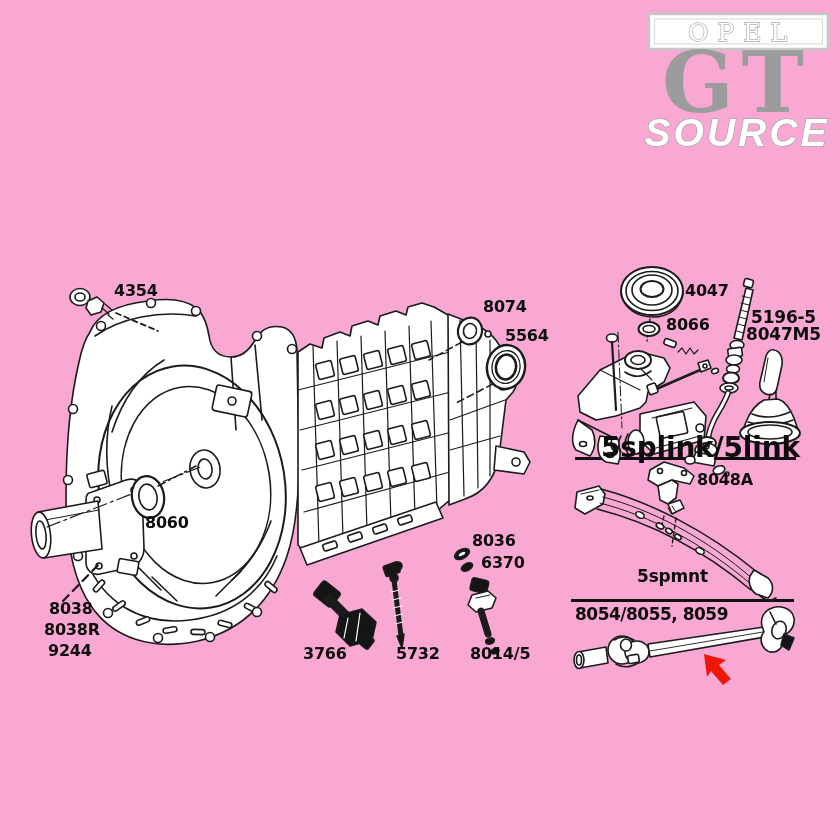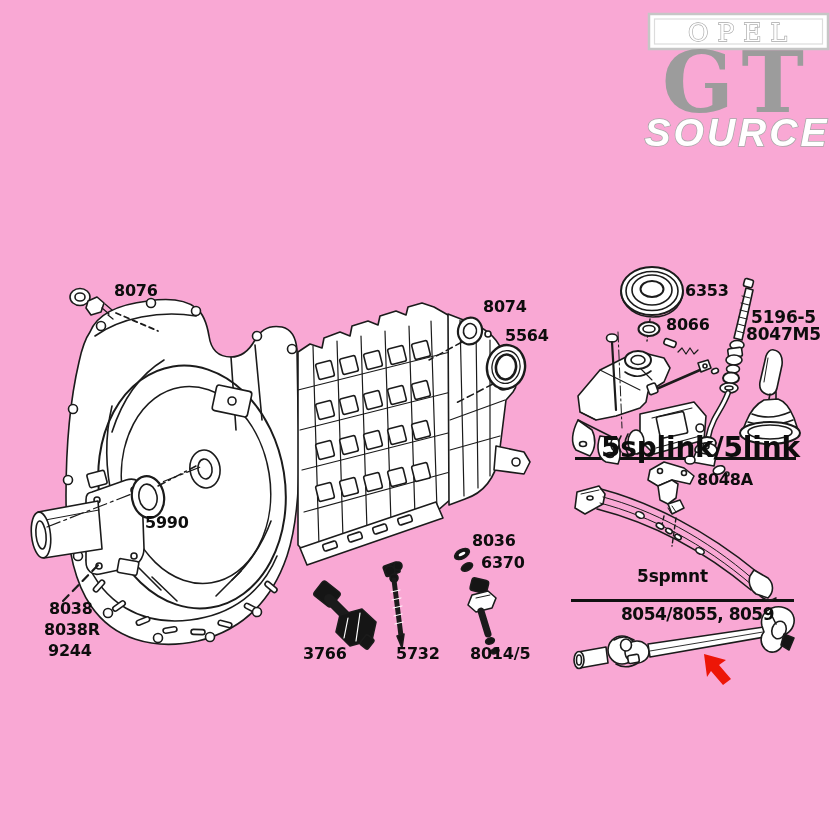--- a/index.html
+++ b/index.html
@@ -3,21 +3,21 @@
 <meta charset="utf-8">
 <style>
   html,body{margin:0;padding:0;background:#fff;}
   #stage{position:relative;width:840px;height:840px;overflow:hidden;
          font-family:"DejaVu Sans",sans-serif;background:#f9a8d4;}
   #art{position:absolute;left:0;top:0;}
   .lbl{position:absolute;font-weight:bold;color:#0d0d0d;font-size:16px;
        line-height:1.1;white-space:nowrap;letter-spacing:-0.2px;}
   .lbl.big{font-size:28px;}
   .lbl.mid{font-size:17px;}
-  .lbl.tight{letter-spacing:-0.5px;margin-left:46px;}
+  .lbl.tight{letter-spacing:-0.5px;}
 </style>
 </head>
 <body>
 
 <div id="stage">
 
 <svg id="art" width="840" height="840" viewBox="0 0 840 840">
 
   <g>
     <rect x="649" y="14" width="179" height="35" fill="#fff" stroke="#c6c6c6" stroke-width="2.5"></rect>
@@ -314,33 +314,33 @@
                L782,646 C778,653 770,654 765,649 C760,644 760,636 764,632 Z"></path>
       <ellipse cx="779" cy="630" rx="7" ry="9" transform="rotate(20 779 630)"></ellipse>
       <path d="M770,612 L776,624" fill="none"></path>
       <path d="M784,634 L794,638 L789,650 L781,645 Z" fill="#151515"></path>
     </g>
 
     <polygon points="704,654 726,660 719,665 731,679 723,685 711,671 707,677" stroke="none" fill="#ed1607"></polygon>
   </g>
 </svg>
 
-  <div class="lbl" style="left:114px;top:282px">8076</div>
+  <div class="lbl" style="left:114px;top:282px">4354</div>
   <div class="lbl" style="left:483px;top:298px">8074</div>
   <div class="lbl" style="left:505px;top:327px">5564</div>
-  <div class="lbl" style="left:145px;top:514px">5990</div>
+  <div class="lbl" style="left:145px;top:514px">8060</div>
   <div class="lbl" style="left:49px;top:600px">8038</div>
   <div class="lbl" style="left:44px;top:621px">8038R</div>
   <div class="lbl" style="left:48px;top:642px">9244</div>
   <div class="lbl" style="left:303px;top:645px">3766</div>
   <div class="lbl" style="left:396px;top:645px">5732</div>
   <div class="lbl" style="left:470px;top:645px">8014/5</div>
   <div class="lbl" style="left:472px;top:532px">8036</div>
   <div class="lbl" style="left:481px;top:554px">6370</div>
-  <div class="lbl" style="left:685px;top:282px">6353</div>
+  <div class="lbl" style="left:685px;top:282px">4047</div>
   <div class="lbl" style="left:666px;top:316px">8066</div>
   <div class="lbl mid" style="left:751px;top:308px">5196-5</div>
   <div class="lbl mid" style="left:746px;top:325px">8047M5</div>
   <div class="lbl" style="left:697px;top:471px">8048A</div>
 
   <div class="lbl big" style="left:601px;top:433px">5splink/5link</div>
   <div class="lbl mid" style="left:637px;top:567px">5spmnt</div>
   <div class="lbl mid tight" style="left:575px;top:605px">8054/8055, 8059</div>
 
 </div>

